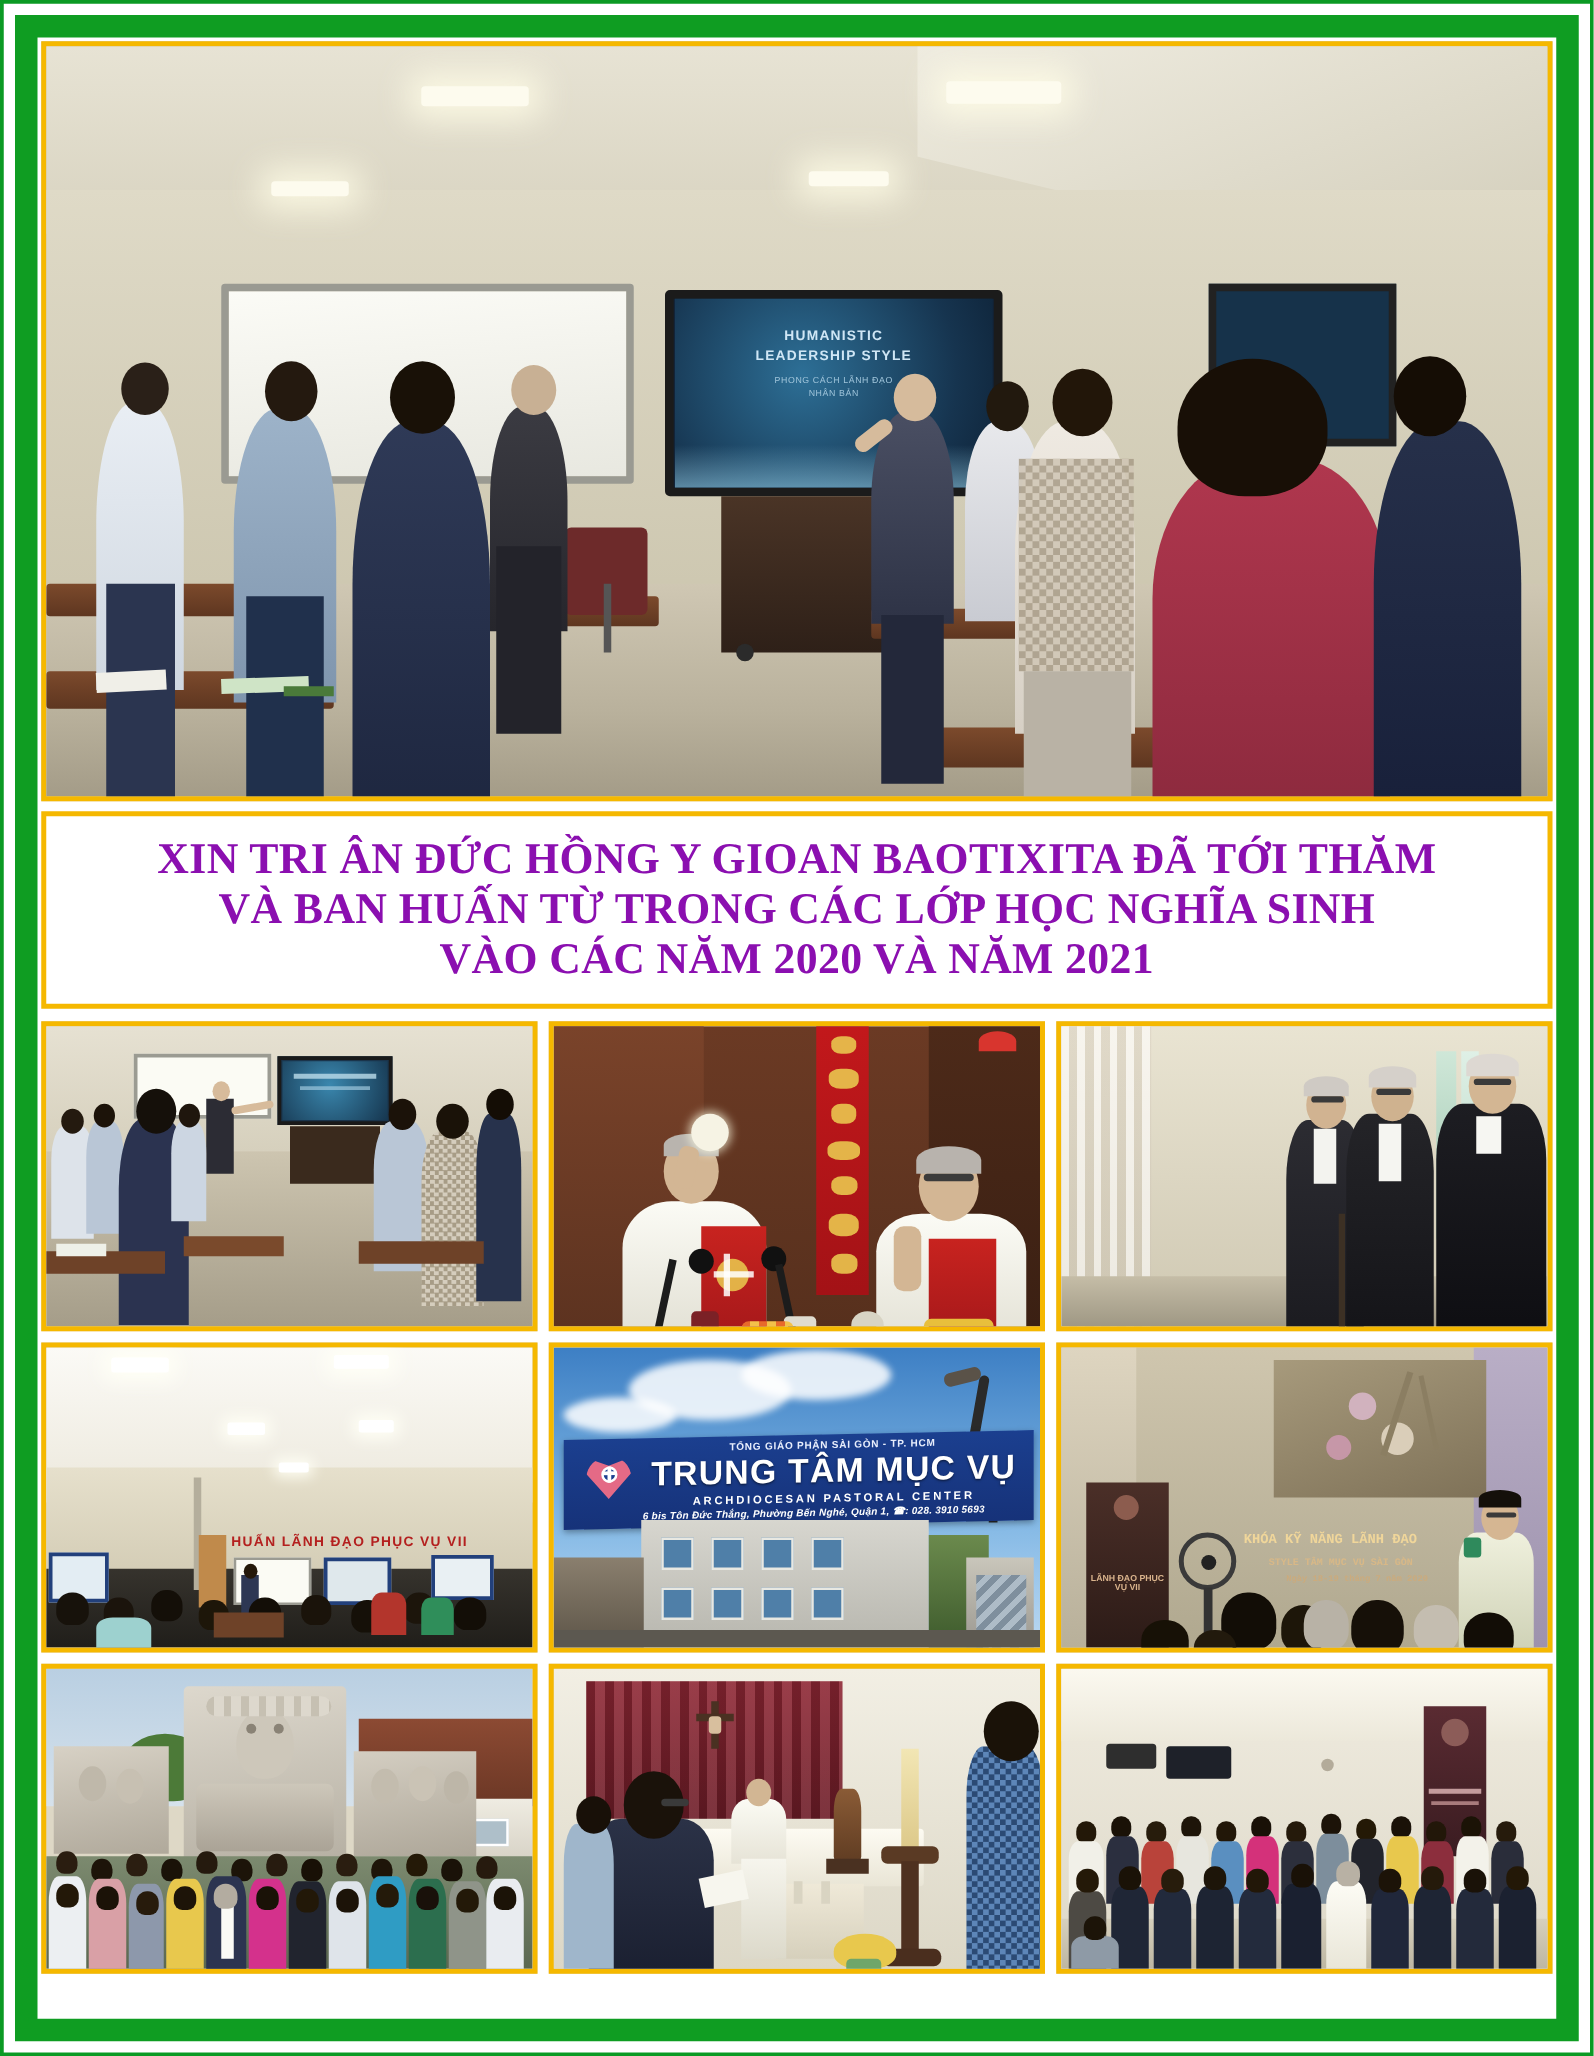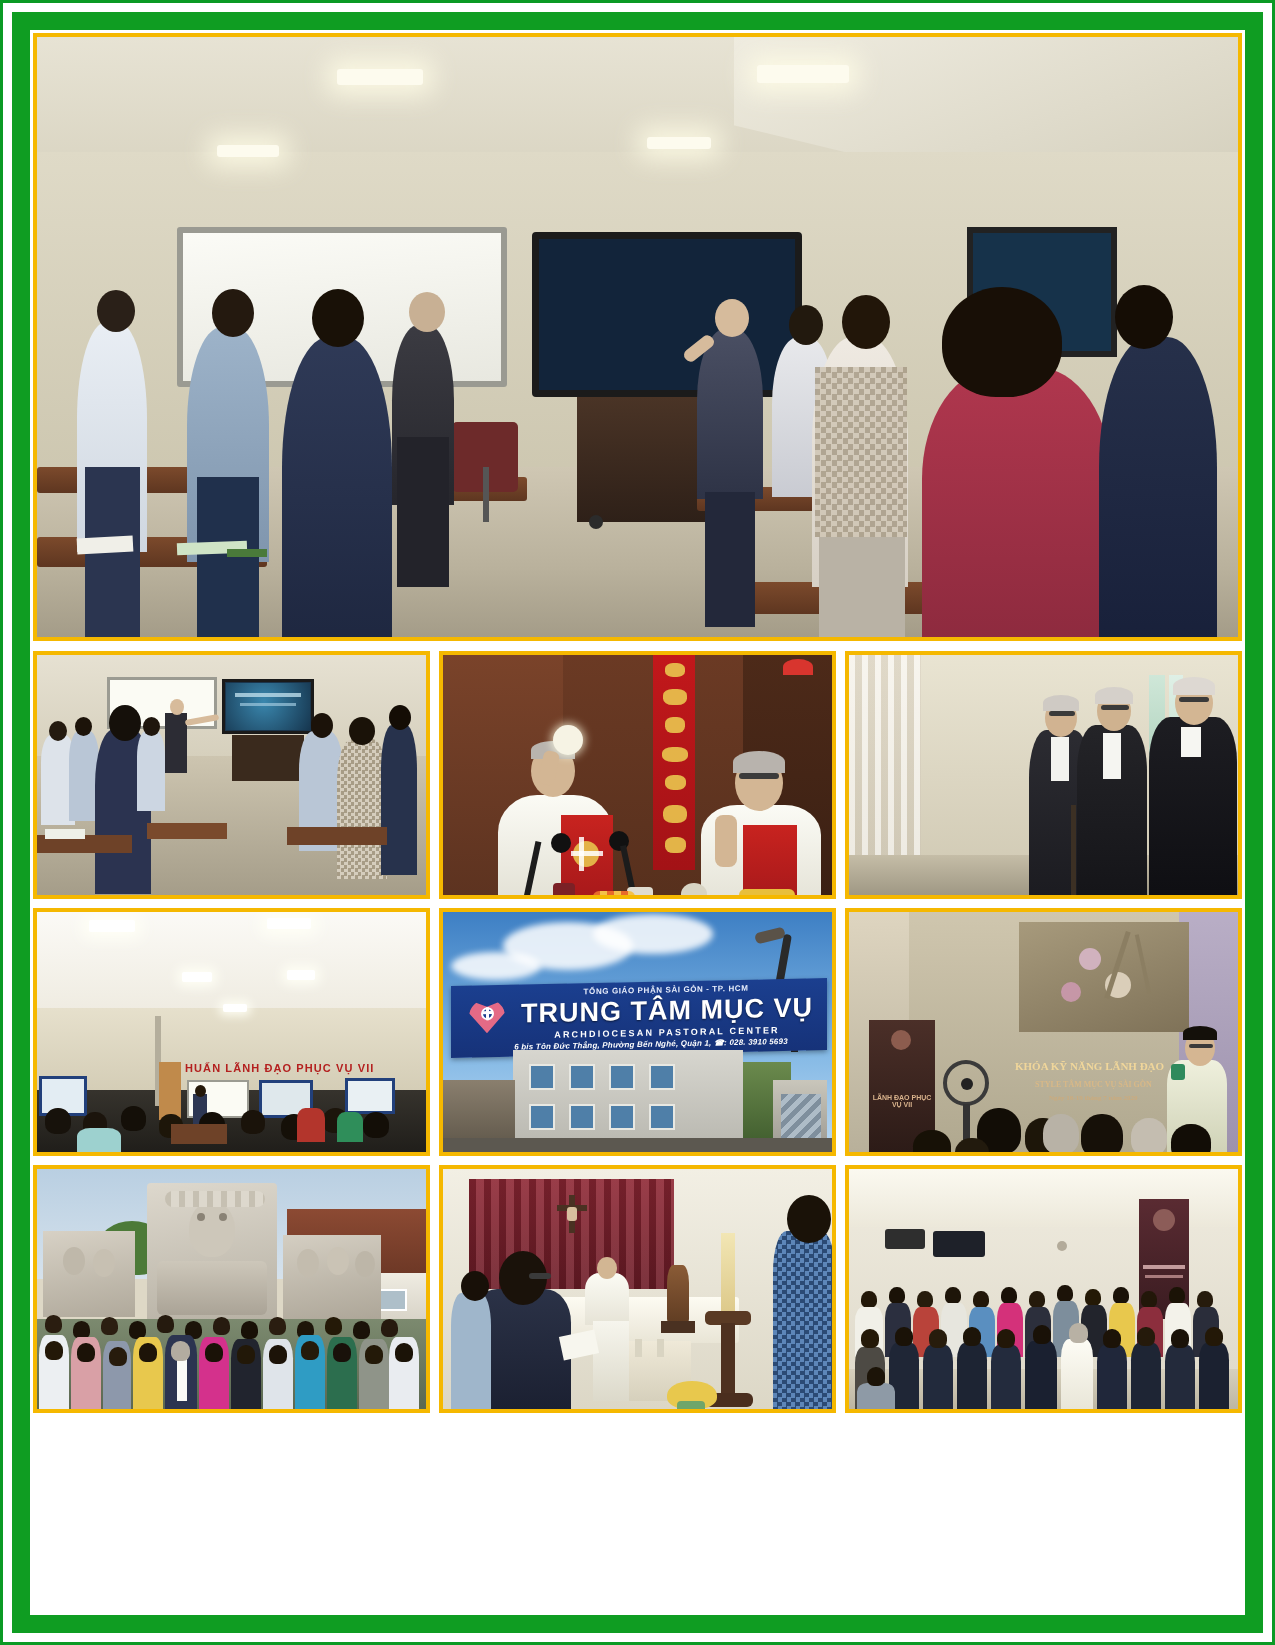--- a/index.html
+++ b/index.html
@@ -123,22 +123,22 @@
              text-align:center; letter-spacing:.6px; }
   .bn-main { color:#ffffff; font-family:"Liberation Sans",sans-serif; font-weight:bold;
              text-align:center; letter-spacing:1px; text-shadow:0 1px 2px rgba(0,0,0,.55); }
   .bn-eng  { color:#ffffff; font-family:"Liberation Sans",sans-serif; font-weight:bold;
              text-align:center; letter-spacing:2.2px; }
   .bn-addr { color:#fefefe; font-family:"Liberation Sans",sans-serif; font-weight:bold;
              font-style:italic; text-align:center; letter-spacing:.2px; }
 
   .redtext { position:absolute; color:#b4201f; font-family:"Liberation Sans",sans-serif;
              font-weight:bold; letter-spacing:1.1px; white-space:nowrap; }
-  .screentext { position:absolute; color:#e6c98a; font-family:Liberation Serif, serif;
-                font-weight:bold; white-space:nowrap;margin-left:20px; }
+  .screentext { position:absolute; color:#e6c98a; font-family:Liberation Mono, monospace;
+                font-weight:bold; white-space:nowrap; }
 
   .crowd-head { position:absolute; border-radius:48% 48% 38% 38%; }
 </style>
 </head>
 <body>
 
 <div class="poster">
   <div class="frame-gap-outer"></div>
   <div class="frame-green"></div>
 
@@ -152,20 +152,32 @@
         <div class="blk h-floor"></div>
 
         <div class="blk h-light" style="left:300px;top:32px;width:86px;height:16px;"></div>
         <div class="blk h-light" style="left:720px;top:28px;width:92px;height:18px;"></div>
         <div class="blk h-light" style="left:180px;top:108px;width:62px;height:12px;"></div>
         <div class="blk h-light" style="left:610px;top:100px;width:64px;height:12px;"></div>
 
         <div class="blk h-board"></div>
 
         <div class="blk h-tv"></div>
+        <div class="blk h-tvscreen">
+          <div style="position:absolute;left:0;right:0;top:24px;text-align:center;color:#cfe6f5;
+                      font-family:'Liberation Sans',sans-serif;font-weight:bold;font-size:11px;letter-spacing:1px;">HUMANISTIC</div>
+          <div style="position:absolute;left:0;right:0;top:40px;text-align:center;color:#cfe6f5;
+                      font-family:'Liberation Sans',sans-serif;font-weight:bold;font-size:11px;letter-spacing:1px;">LEADERSHIP STYLE</div>
+          <div style="position:absolute;left:0;right:0;top:62px;text-align:center;color:#9fc4da;
+                      font-family:'Liberation Sans',sans-serif;font-size:7px;letter-spacing:.5px;">PHONG CÁCH LÃNH ĐẠO</div>
+          <div style="position:absolute;left:0;right:0;top:73px;text-align:center;color:#9fc4da;
+                      font-family:'Liberation Sans',sans-serif;font-size:7px;letter-spacing:.5px;">NHÂN BẢN</div>
+          <div style="position:absolute;left:0;right:0;bottom:0;height:34px;
+                      background:linear-gradient(180deg,rgba(120,190,220,0) 0%, rgba(150,210,235,.55) 100%);"></div>
+        </div>
         <div class="blk h-tv2"></div>
         <div class="blk h-tvstand"></div>
         <div class="blk" style="left:552px;top:478px;width:14px;height:14px;border-radius:50%;background:#2b2b2b;"></div>
         <div class="blk" style="left:690px;top:478px;width:14px;height:14px;border-radius:50%;background:#2b2b2b;"></div>
 
         <div class="blk h-table" style="left:0px;top:430px;width:180px;height:26px;"></div>
         <div class="blk h-table" style="left:0px;top:500px;width:230px;height:30px;"></div>
         <div class="blk h-table" style="left:370px;top:440px;width:120px;height:24px;"></div>
         <div class="blk h-table" style="left:660px;top:450px;width:120px;height:24px;"></div>
         <div class="blk h-table" style="left:700px;top:545px;width:200px;height:32px;"></div>
@@ -206,20 +218,25 @@
 
         <div class="person" style="left:1062px;top:300px;width:118px;height:310px;background:linear-gradient(180deg,#26304a,#18203a);"></div>
         <div class="head" style="left:1078px;top:248px;width:58px;height:64px;background:#150d05;"></div>
 
         <div class="blk" style="left:40px;top:500px;width:56px;height:16px;background:#f0efe8;transform:rotate(-3deg);"></div>
         <div class="blk" style="left:140px;top:505px;width:70px;height:12px;background:#cfe4c6;transform:rotate(-2deg);"></div>
         <div class="blk" style="left:190px;top:512px;width:40px;height:8px;background:#4a7a3a;"></div>
       </div>
     </div>
 
+    <div class="titlebox">
+      <div class="title-line">XIN TRI ÂN ĐỨC HỒNG Y GIOAN BAOTIXITA ĐÃ TỚI THĂM</div>
+      <div class="title-line">VÀ BAN HUẤN TỪ TRONG CÁC LỚP HỌC NGHĨA SINH</div>
+      <div class="title-line">VÀO CÁC NĂM 2020 VÀ NĂM 2021</div>
+    </div>
 
     <div class="grid">
 
       <div class="cell">
         <div class="blk" style="left:0;right:0;top:0;height:42%;background:linear-gradient(180deg,#e6e1d2,#d6d0bd);"></div>
         <div class="blk" style="left:0;right:0;top:42%;bottom:0;background:linear-gradient(180deg,#cdc5b0,#a59d89);"></div>
         <div class="blk" style="left:70px;top:22px;width:110px;height:52px;background:#fbfbf4;border:3px solid #9b9b92;"></div>
         <div class="blk" style="left:185px;top:24px;width:92px;height:55px;background:#1a344b;border:3px solid #1a1a1a;"></div>
         <div class="blk" style="left:189px;top:28px;width:84px;height:47px;background:radial-gradient(circle at 45% 40%,#3a87ae,#16364f);"></div>
         <div class="blk" style="left:198px;top:38px;width:66px;height:4px;background:#bcdcea;opacity:.8;"></div>

